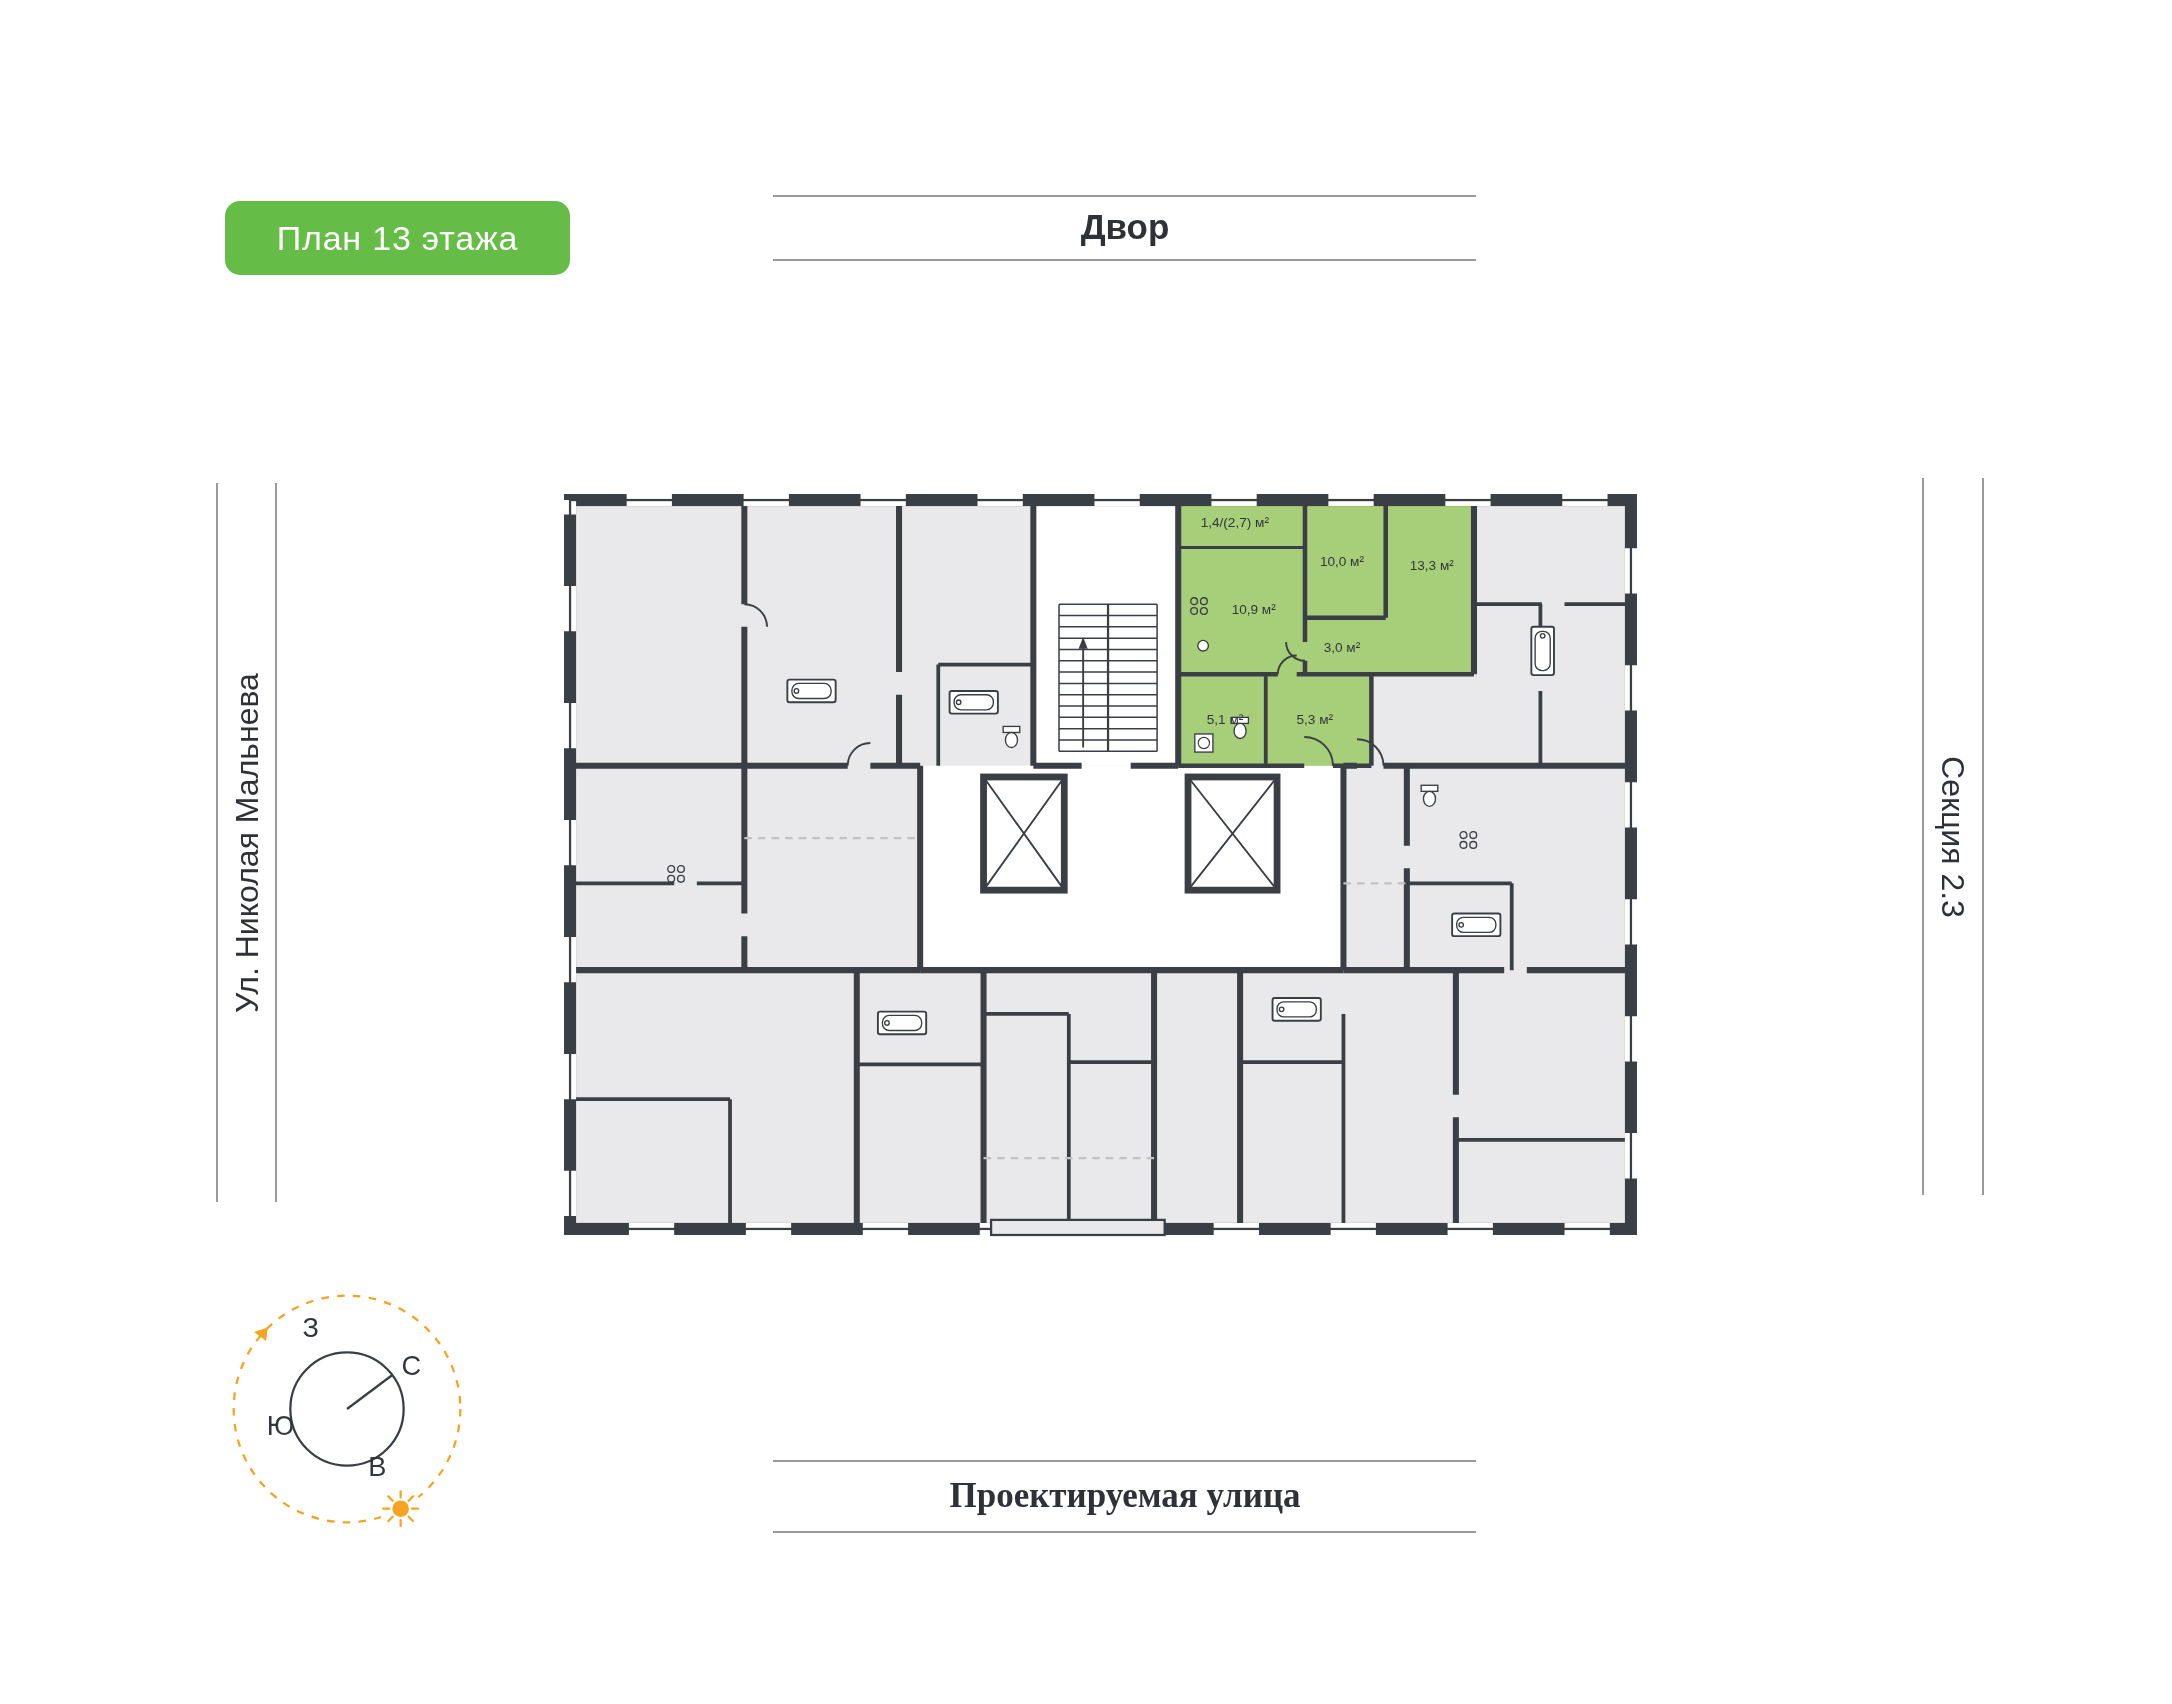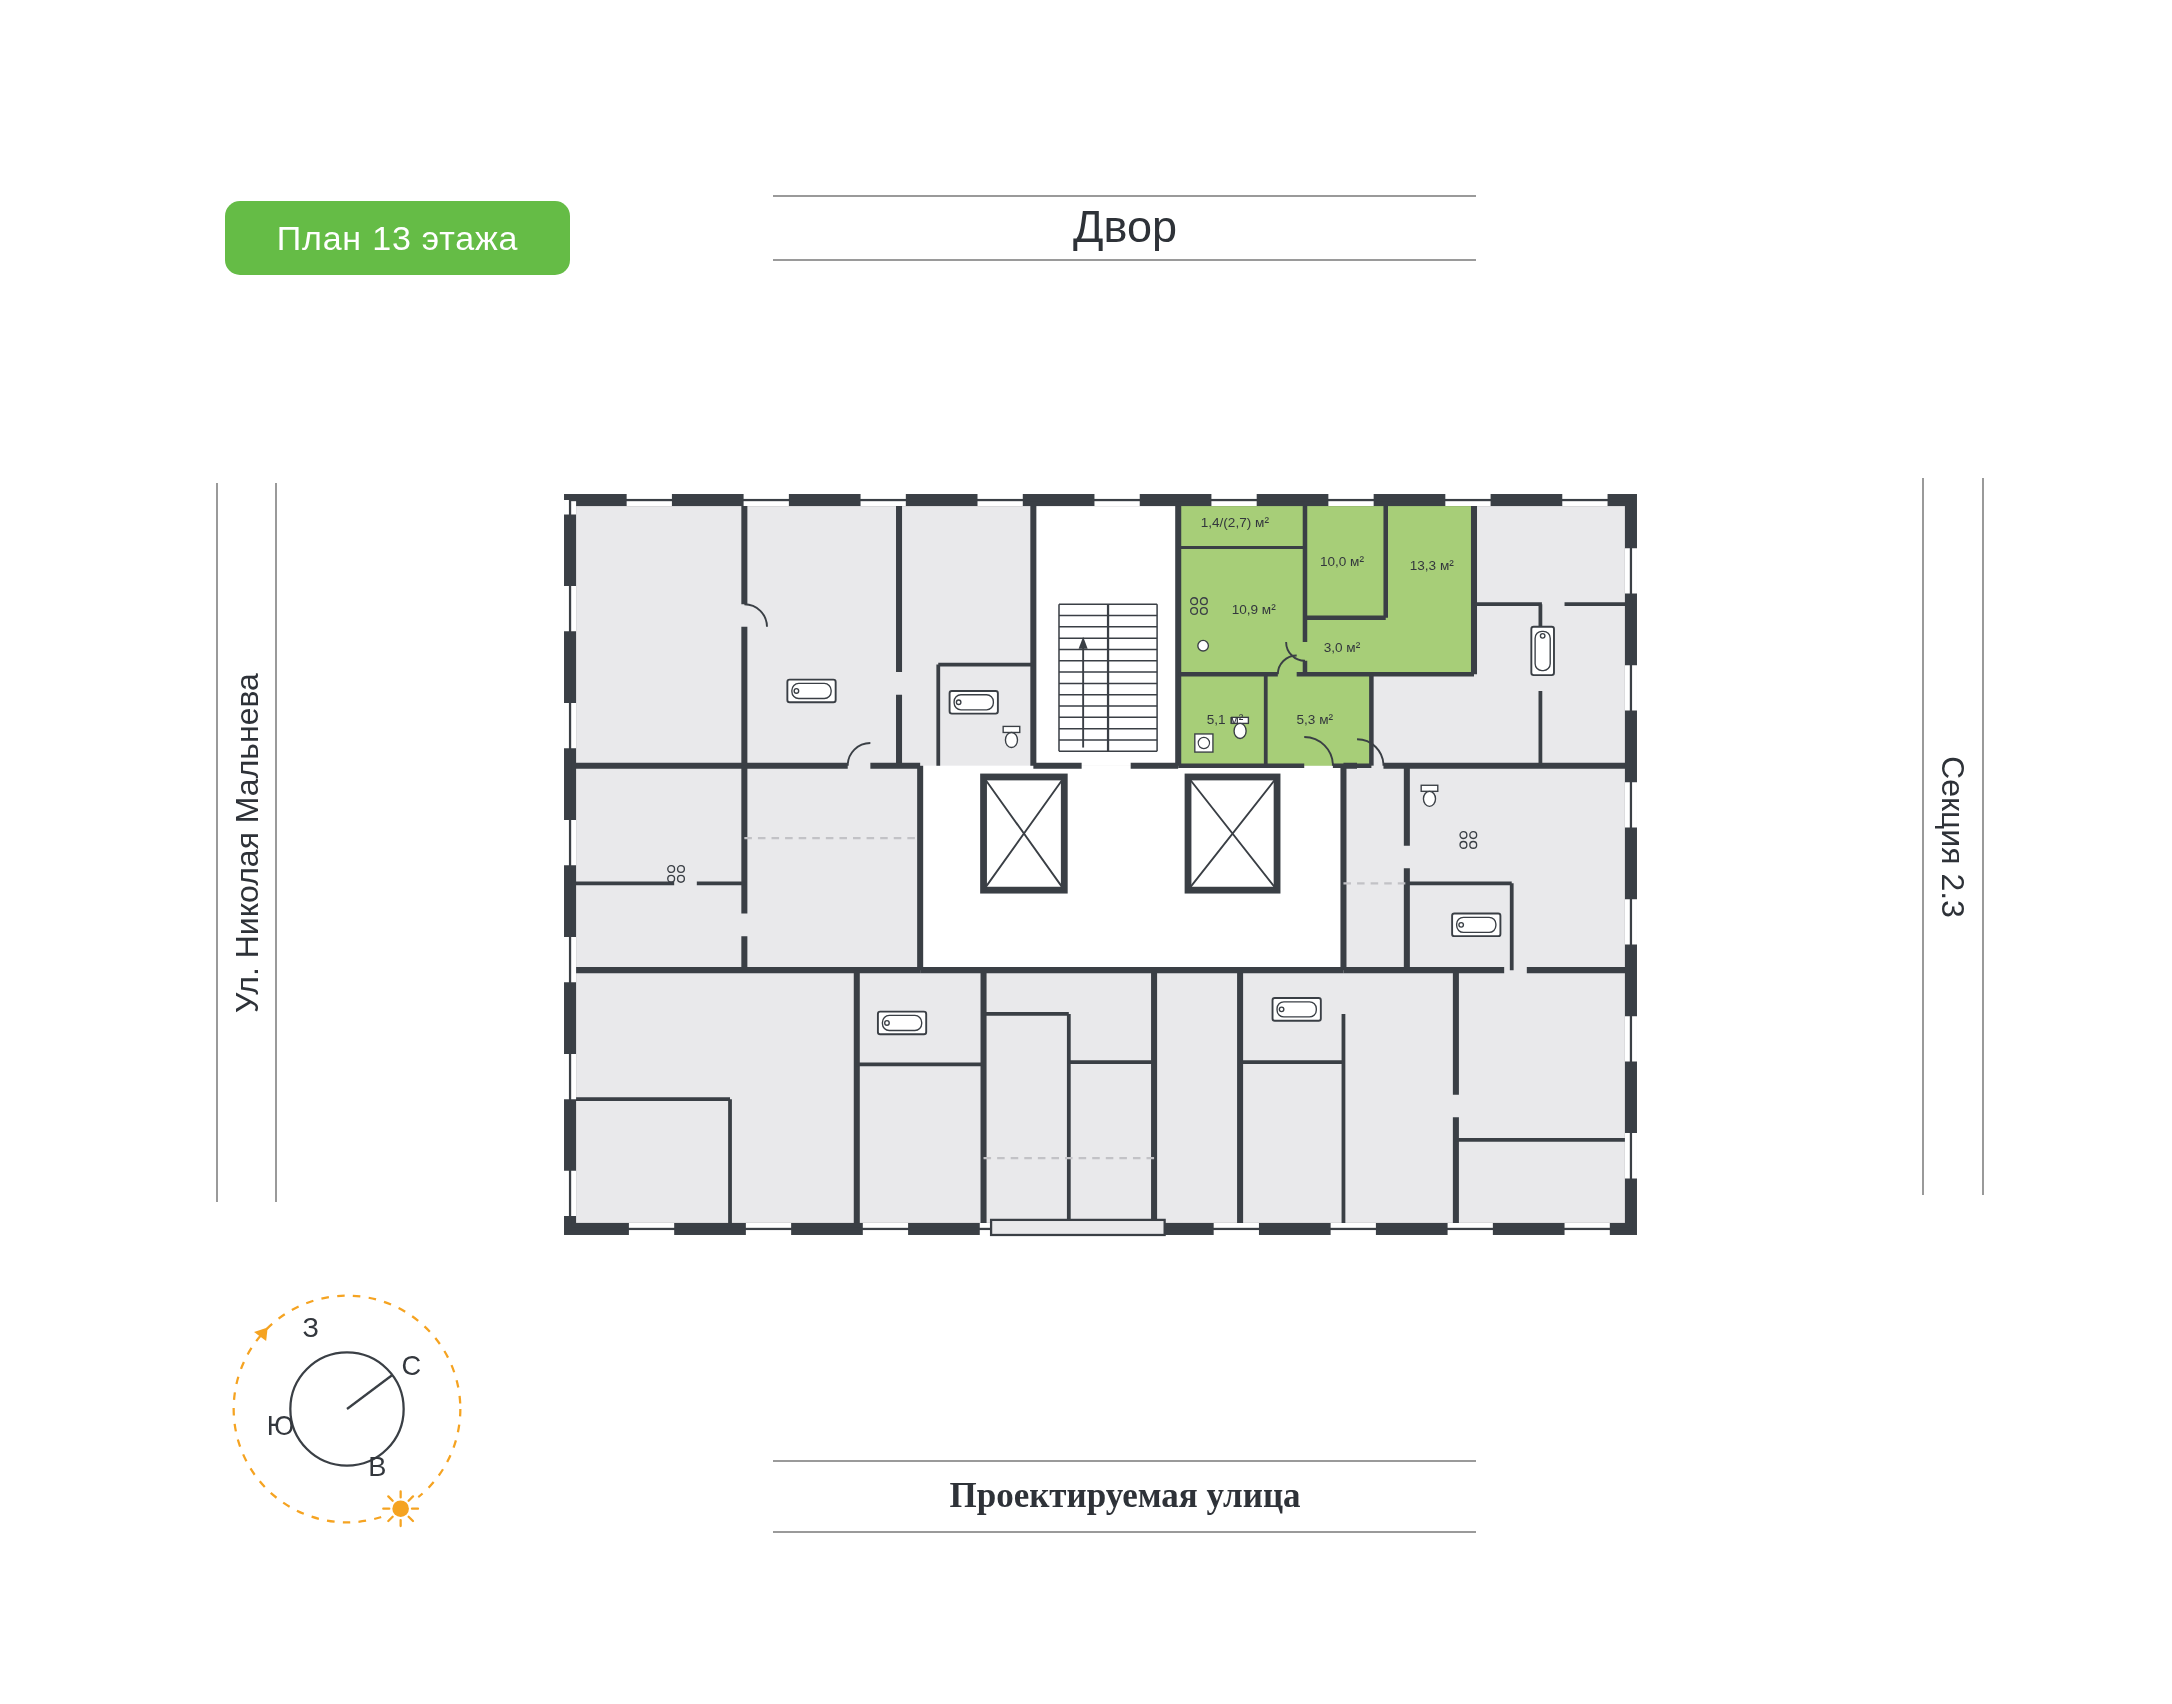--- a/index.html
+++ b/index.html
@@ -7,21 +7,21 @@
   #canvas{position:relative;width:2044px;height:1705px;background:#ffffff;overflow:hidden;}
 
   .badge{position:absolute;left:225px;top:201px;width:345px;height:74px;background:#65BC46;
          border-radius:15px;color:#ffffff;font-size:34px;font-weight:500;letter-spacing:0.8px;
          display:flex;align-items:center;justify-content:center;}
 
   .hrule{position:absolute;height:2.3px;background:#9a9a9a;}
   .vrule{position:absolute;width:2.3px;background:#9a9a9a;}
 
   .street-label{position:absolute;white-space:nowrap;color:#2E3238;}
-  #label-top{left:1125px;top:227px;transform:translate(-50%,-50%);font-size:45px;font-weight:400;}
+  #label-top{left:1125px;top:227px;transform:translate(-50%,-50%);font-size:35px;font-weight:700;}
   #label-bottom{left:1125px;top:1496px;transform:translate(-50%,-50%);font-size:35px;font-weight:700;font-family:Liberation Serif, serif;}
   #label-left{left:247px;top:843px;transform:translate(-50%,-50%) rotate(-90deg);font-size:32px;font-weight:500;}
   #label-right{left:1952px;top:837px;transform:translate(-50%,-50%) rotate(90deg);font-size:32px;font-weight:500;}
 
   #rule-top-1{left:773px;top:195px;width:703px;}
   #rule-top-2{left:773px;top:259px;width:703px;}
   #rule-bottom-1{left:773px;top:1460px;width:703px;}
   #rule-bottom-2{left:773px;top:1531px;width:703px;}
   #rule-left-1{left:216px;top:483px;height:719px;}
   #rule-left-2{left:275px;top:483px;height:719px;}

